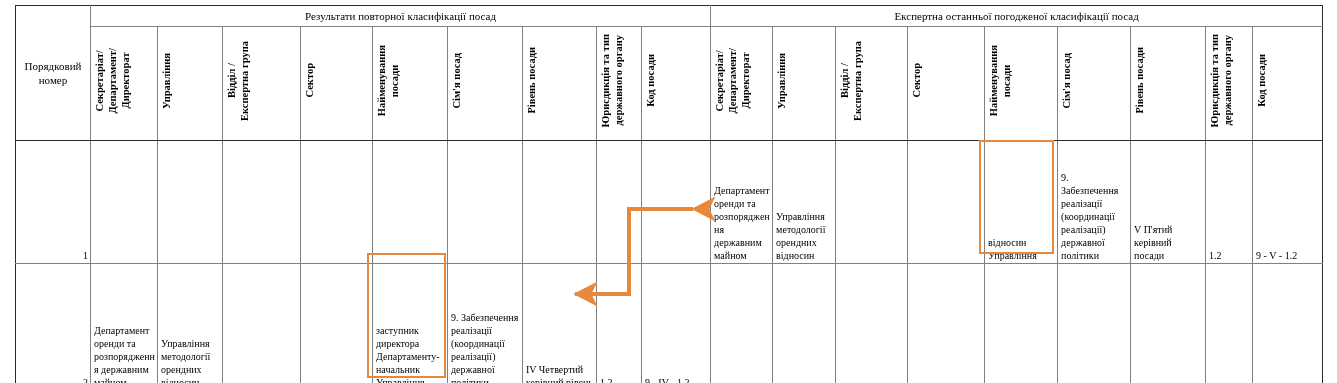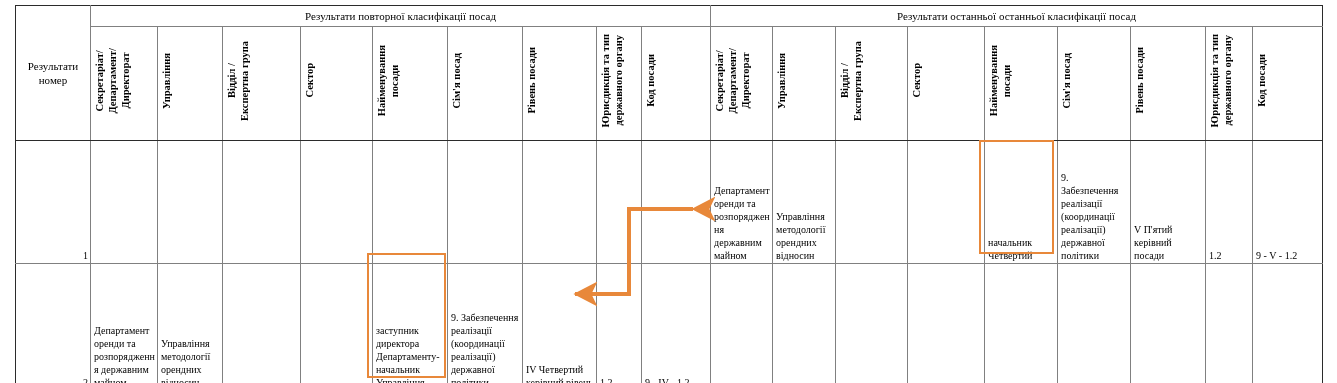--- a/index.html
+++ b/index.html
@@ -130,24 +130,24 @@
         <col style="width:77px">
       <col style="width:73px">
         <col style="width:73px">
         <col style="width:75px">
         <col style="width:47px">
         <col style="width:70px">
     </colgroup>
 
     <tbody>
         <tr class="group-row">
-      <td rowspan="2" class="corner thick-left thick-top thick-bottom">Результати
+      <td rowspan="2" class="corner thick-left thick-top thick-bottom">Порядковий
 номер</td>
       <td colspan="9" class="thick-left thick-top">Результати повторної класифікації посад</td>
-      <td colspan="9" class="thick-left thick-top thick-right">Результати останньої останньої класифікації посад</td>
+      <td colspan="9" class="thick-left thick-top thick-right">Експертна останньої погодженої класифікації посад</td>
     </tr>
 
     <tr class="head-row">
       <td class="thick-left thick-bottom"><span class="vtext">Секретаріат/
 Департамент/
 Директорат</span></td>
       <td class="thick-bottom"><span class="vtext">Управління</span></td>
       <td class="thick-bottom"><span class="vtext">Відділ /
 Експертна група</span></td>
       <td class="thick-bottom"><span class="vtext">Сектор</span></td>
@@ -184,21 +184,21 @@
       <td></td>
       <td></td>
       <td></td>
       <td></td>
       <td></td>
 
       <td class="thick-left">Департамент оренди та розпорядження державним майном</td>
       <td>Управління методології орендних відносин</td>
       <td></td>
       <td></td>
-      <td>начальник Четвертий</td>
+      <td>відносин Управління</td>
       <td>9. Забезпечення реалізації (координації реалізації) державної політики</td>
       <td>V П'ятий керівний посади</td>
       <td>1.2</td>
       <td class="thick-right">9 - V - 1.2</td>
     </tr>
 
     <tr class="data-row r2">
       <td class="num thick-left thick-bottom">2</td>
       <td class="thick-left thick-bottom">Департамент оренди та розпорядження державним майном</td>
       <td class="thick-bottom">Управління методології орендних відносин</td>

